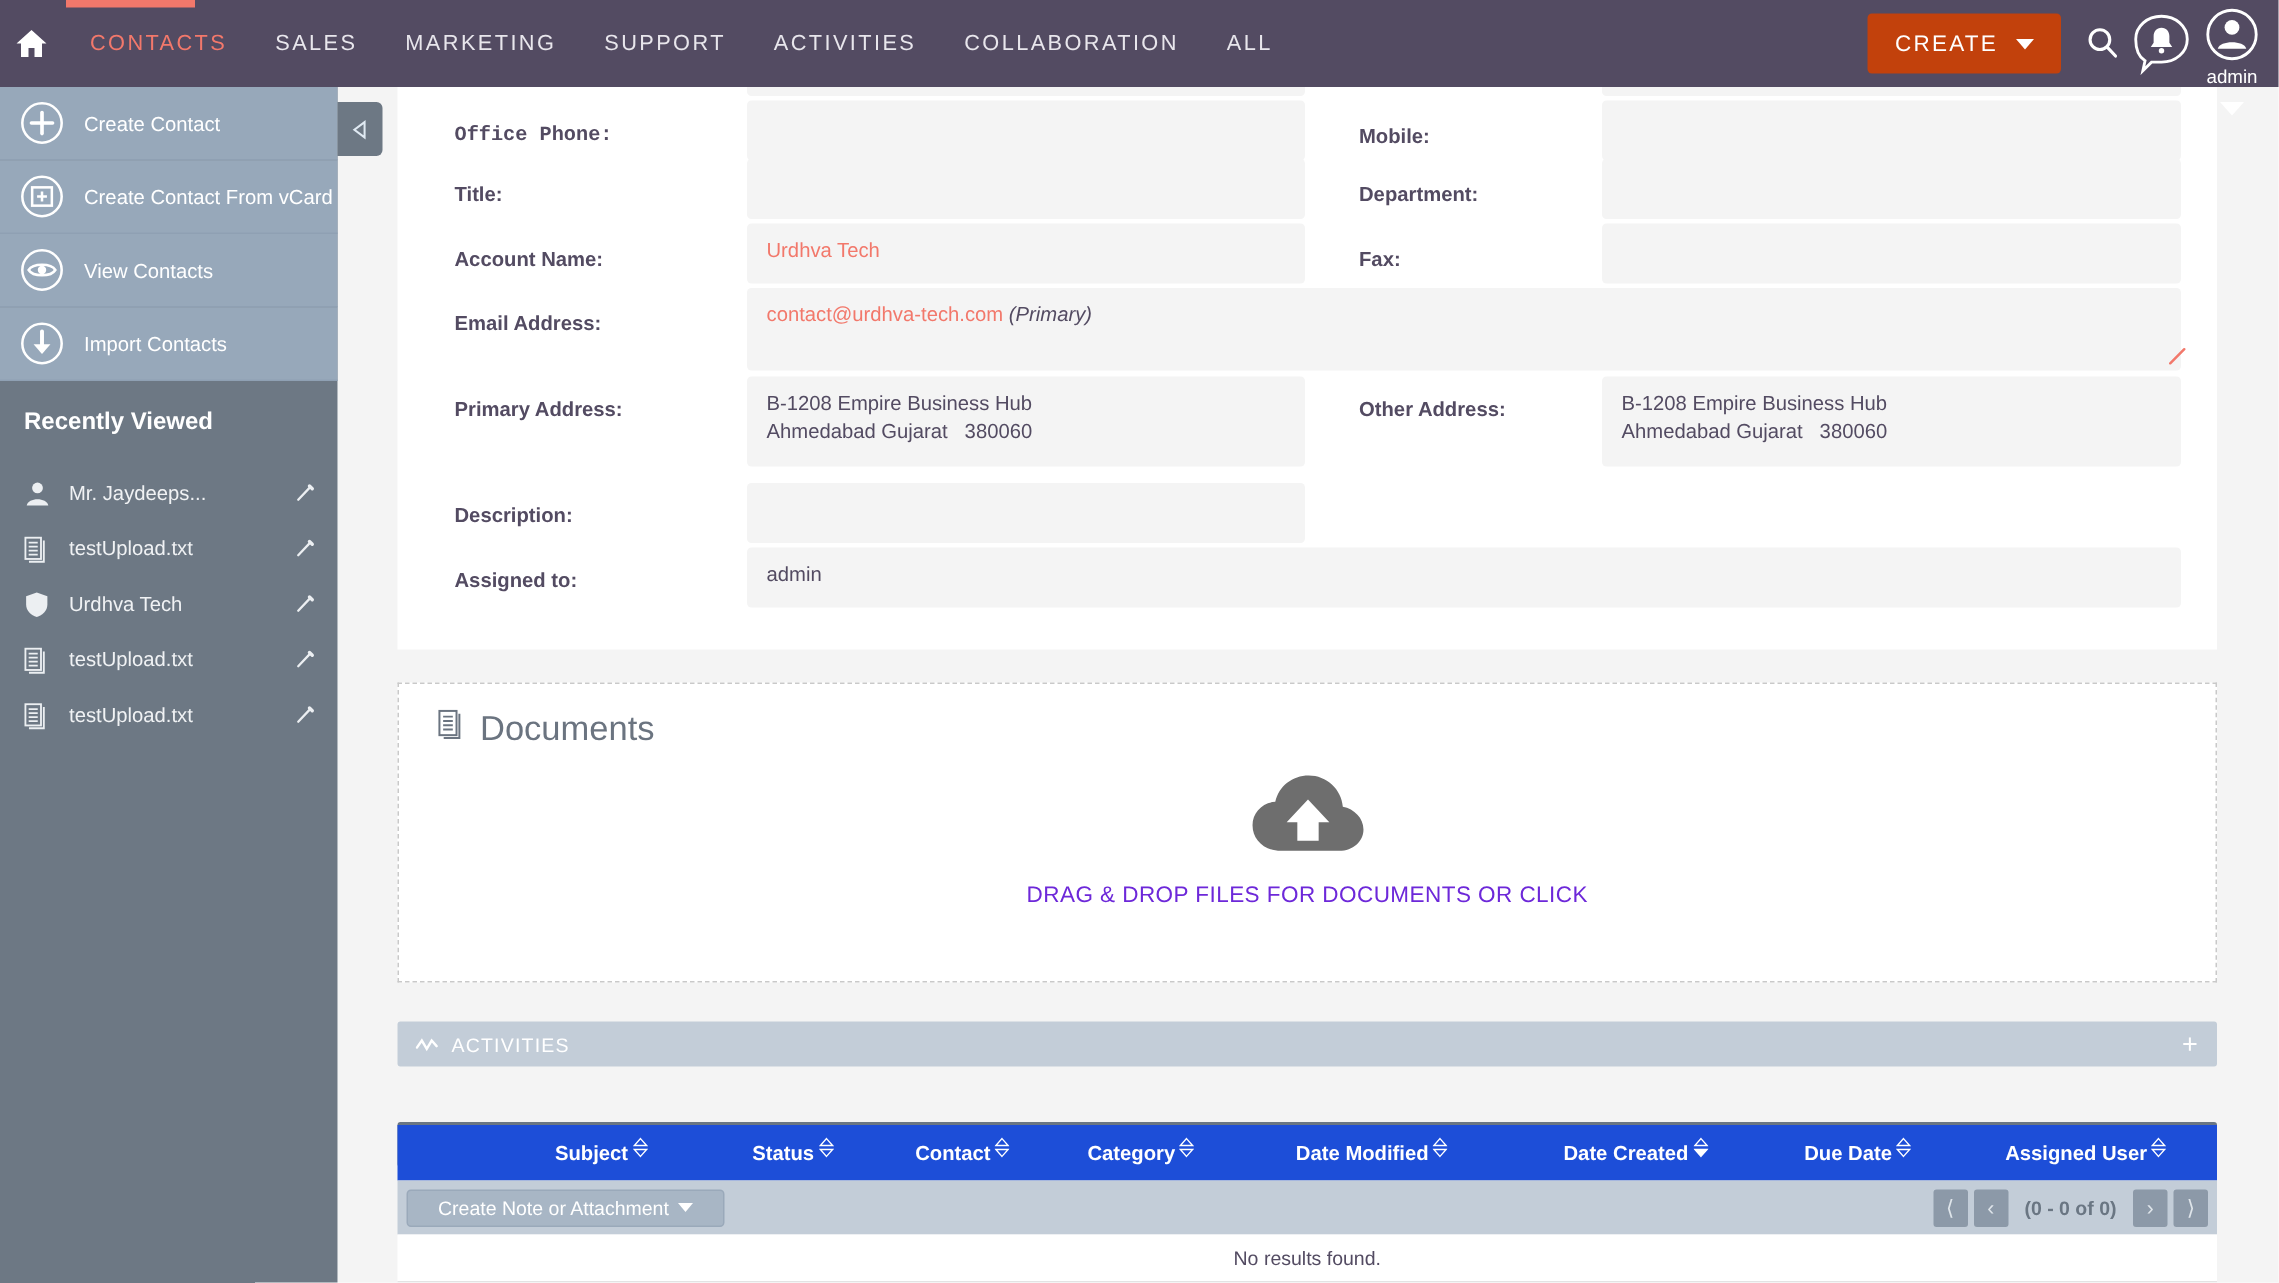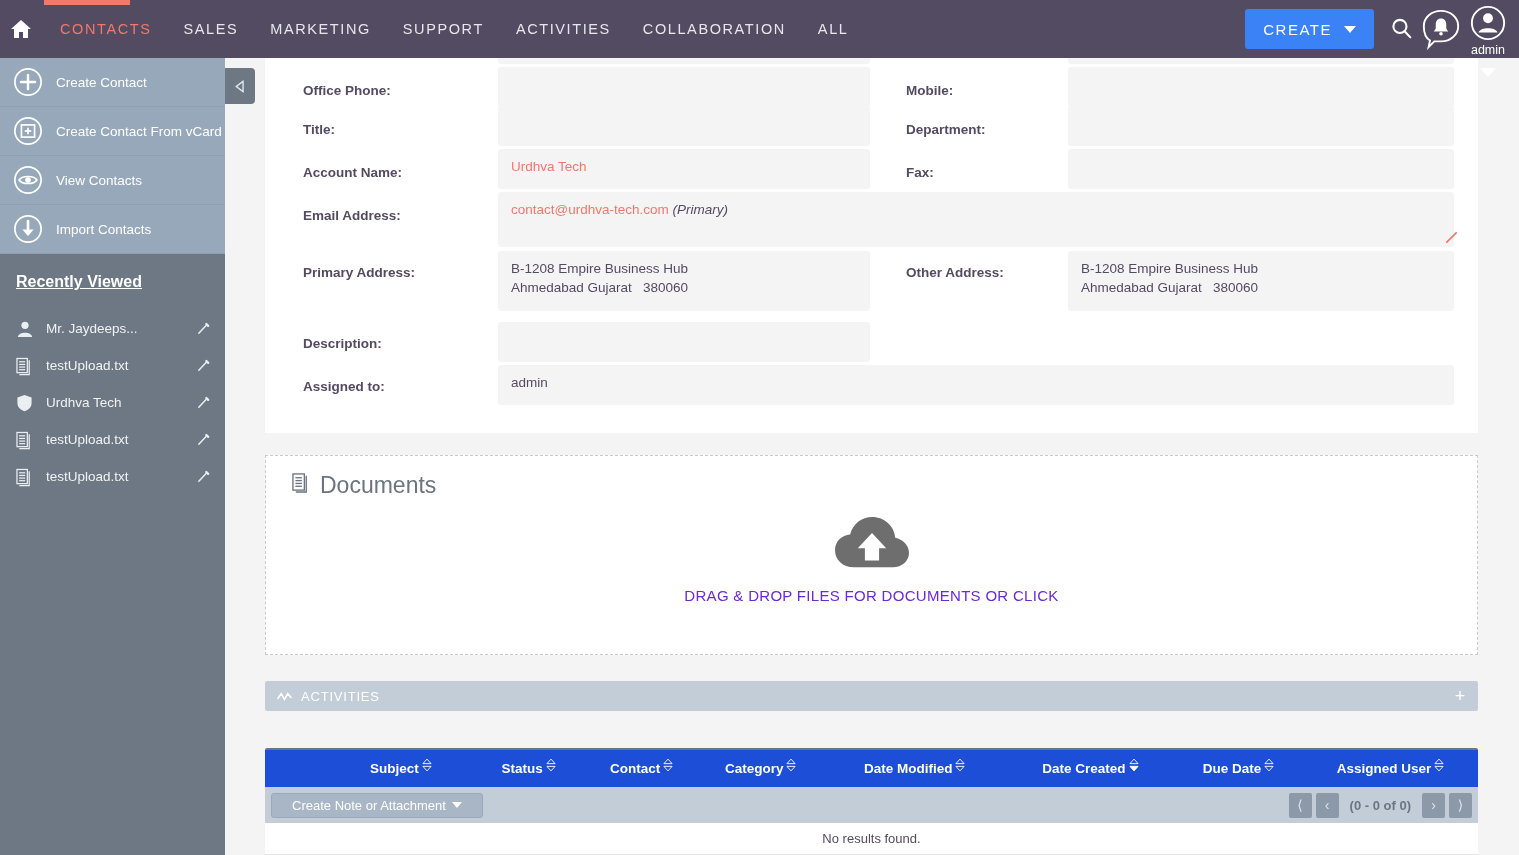--- a/index.html
+++ b/index.html
@@ -30,21 +30,21 @@
     display: flex; align-items: center; gap: 0px;
   }
   .navlink {
     color: #e8e6ec; font-size: 14.5px; letter-spacing: 1.6px;
     padding: 0 16px; line-height: 58px; cursor: pointer; white-space: nowrap;
   }
   .navlink.active { color: #f2786b; }
 
   #create-button {
     position: absolute; right: 145px; top: 9px; height: 40px;
-    background: #3b82f6; color: #fff; border: 0; border-radius: 3px;
+    background: #c2410c; color: #fff; border: 0; border-radius: 3px;
     padding: 0 18px; font-size: 15px; letter-spacing: 1.5px;
     display: flex; align-items: center; gap: 12px; cursor: pointer;
     font-family: "Liberation Sans", sans-serif;
   }
   #create-caret {
     width: 0; height: 0; border-left: 6px solid transparent;
     border-right: 6px solid transparent; border-top: 7px solid #fff;
   }
   #search-icon { position: absolute; right: 105px; top: 16px; cursor: pointer; }
   #notif-icon  { position: absolute; right: 57px; top: 8px; cursor: pointer; }
@@ -64,21 +64,21 @@
   .side-action {
     position: relative; height: 49px; background: #97a8ba;
     border-bottom: 1px solid #8fa0b3;
     display: flex; align-items: center; padding-left: 13px; cursor: pointer;
   }
   .side-action .sa-icon { width: 30px; height: 30px; flex: 0 0 30px; color: #fff; }
   .side-action .sa-label { color: #fff; font-size: 13.5px; margin-left: 13px; }
 
   #recent-header {
     height: 56px; display: flex; align-items: center; padding-left: 16px;
-    color: #fff; font-size: 16px; font-weight: bold; text-decoration: underline;
+    color: #fff; font-size: 16px; font-weight: bold;
   }
   .recent-item {
     height: 37px; display: flex; align-items: center;
     padding-left: 16px; padding-right: 14px; cursor: pointer;
   }
   .recent-item .ri-icon { width: 18px; height: 18px; flex: 0 0 18px; color: #eceff2; }
   .recent-item .ri-label { color: #f0f2f4; font-size: 13.5px; margin-left: 12px; flex: 1; white-space: nowrap; overflow: hidden; }
   .recent-item .ri-edit { width: 15px; height: 15px; color: #eceff2; cursor: pointer; }
 
   #sidebar-collapse {
@@ -349,21 +349,21 @@
 
 <div id="main">
 
   <div id="detail-card">
 
     <div class="frow" style="left:0;top:-14px;width:1213px;">
       <div class="fvalue empty" style="position:absolute;left:233px;top:0;width:372px;height:20px;"></div>
       <div class="fvalue empty" style="position:absolute;left:803px;top:0;width:386px;height:20px;"></div>
     </div>
 
-    <div class="flabel" style="position:absolute;left:38px;top:21px;height:22px;">Office Phone:</div>
+    <div class="flabel" style="position:absolute;left:38px;top:21px;height:22px;font-family:Liberation Mono, monospace;">Office Phone:</div>
     <div class="fvalue empty" style="position:absolute;left:233px;top:9px;width:372px;height:40px;"></div>
     <div class="flabel" style="position:absolute;left:641px;top:21px;height:22px;">Mobile:</div>
     <div class="fvalue empty" style="position:absolute;left:803px;top:9px;width:386px;height:40px;"></div>
 
     <div class="flabel" style="position:absolute;left:38px;top:60px;height:22px;">Title:</div>
     <div class="fvalue empty" style="position:absolute;left:233px;top:48px;width:372px;height:40px;"></div>
     <div class="flabel" style="position:absolute;left:641px;top:60px;height:22px;">Department:</div>
     <div class="fvalue empty" style="position:absolute;left:803px;top:48px;width:386px;height:40px;"></div>
 
     <div class="flabel" style="position:absolute;left:38px;top:103px;height:22px;">Account Name:</div>

